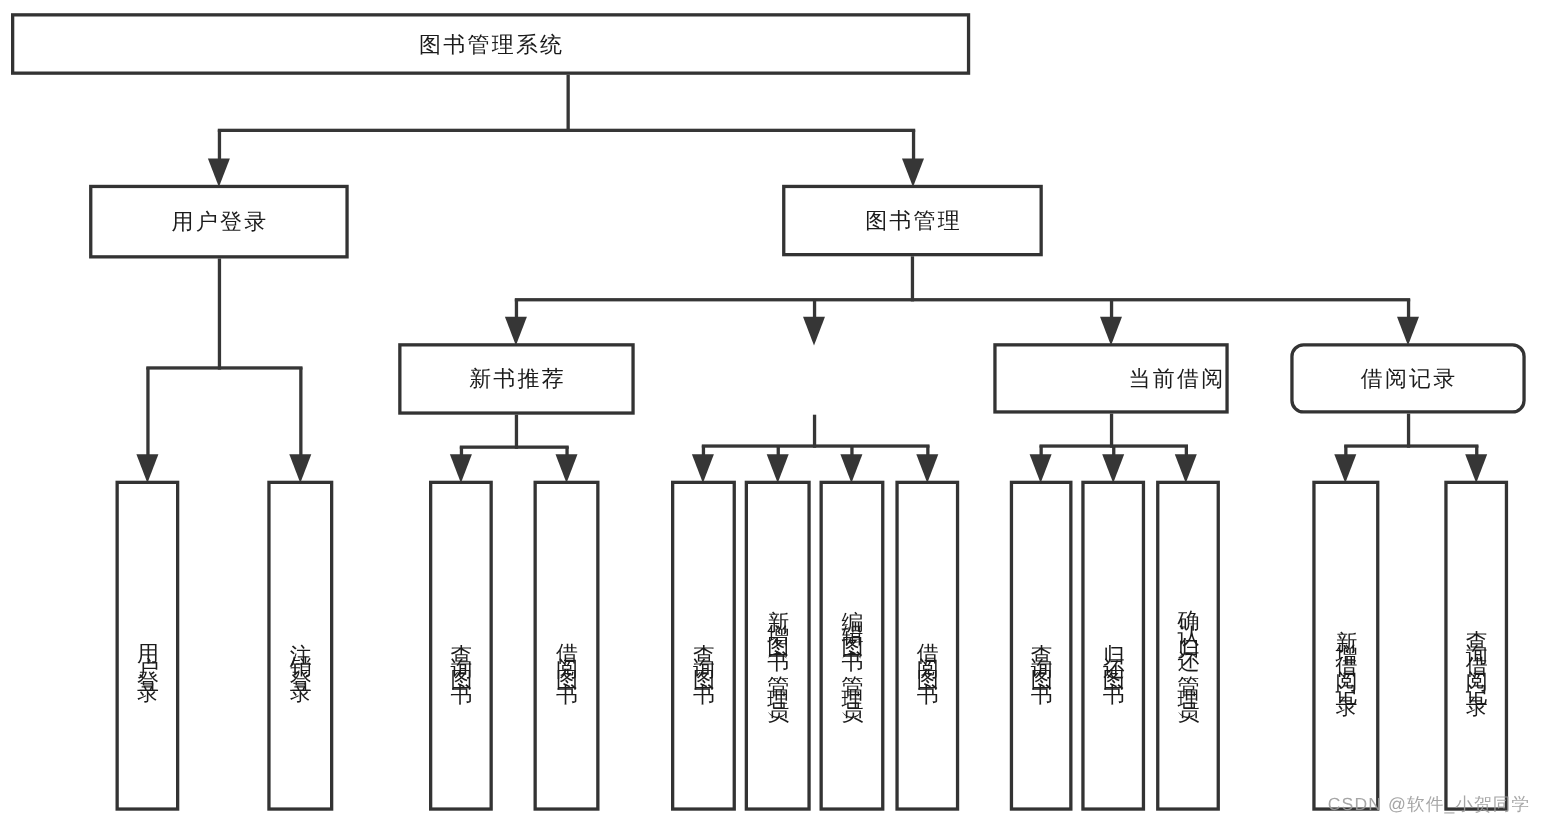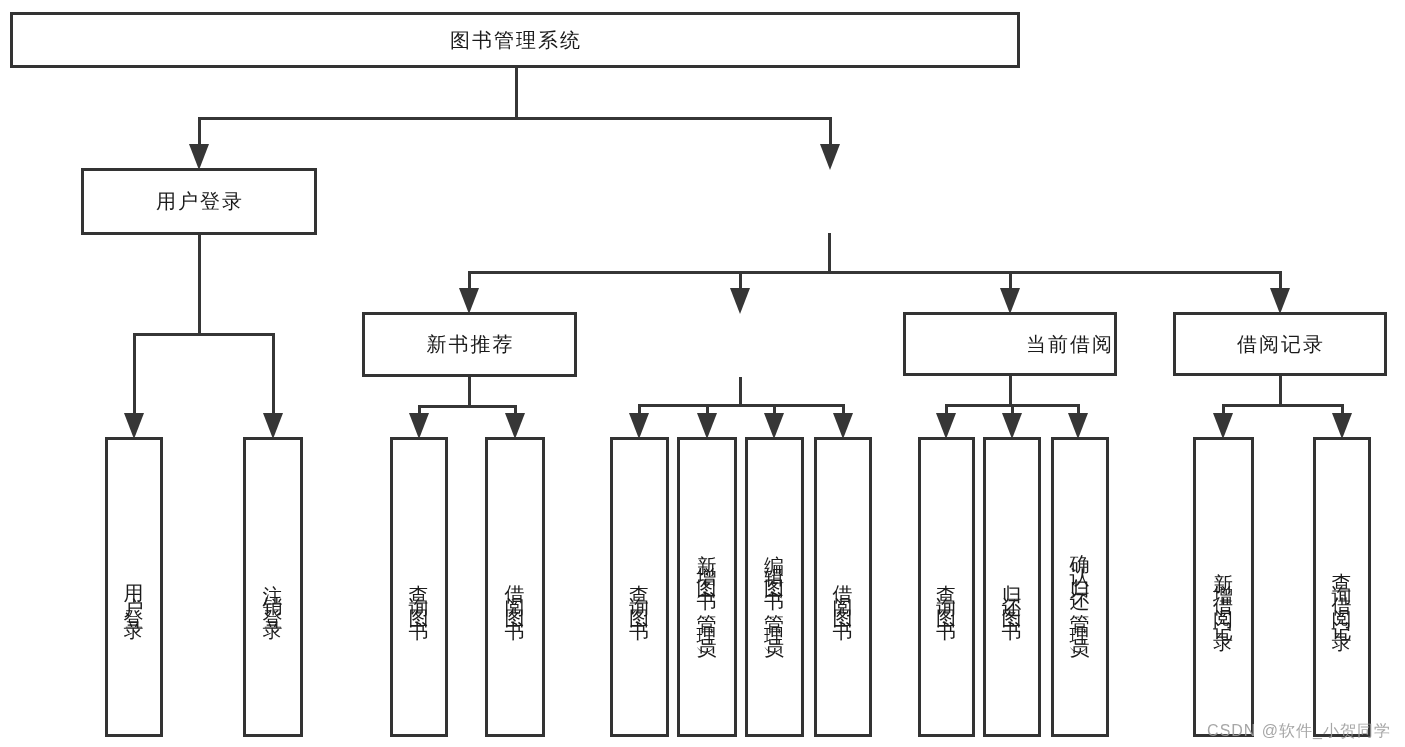--- a/index.html
+++ b/index.html
@@ -57,33 +57,36 @@
     opacity: 0.9;
     z-index: 5;
     white-space: nowrap;
   }
 </style>
 </head>
 <body>
 
 <div class="stage">
   <div class="watermark">CSDN @软件_小贺同学</div>
-<div class="node" style="left: 10px; top: 12px; width: 1010px; height: 56px;">
+<div class="node" style="left: 10px; top: 12px; width: 872px; height: 56px;">
       <span class="node-label">图书管理系统</span>
     </div>
     <div class="node" style="left: 81px; top: 168px; width: 236px; height: 67px;">
       <span class="node-label">用户登录</span>
+    </div>
+    <div class="node" style="left: 711px; top: 168px; width: 237px; height: 65px;">
+      <span class="node-label">图书管理</span>
     </div>
     <div class="node" style="left: 362px; top: 312px; width: 215px; height: 65px;">
       <span class="node-label">新书推荐</span>
     </div>
     <div class="node" style="left: 903px; top: 312px; width: 214px; height: 64px; justify-content: flex-end;">
       <span class="node-label">当前借阅</span>
     </div>
-    <div class="node" style="left: 1173px; top: 312px; width: 214px; height: 64px;">
+    <div class="node" style="left: 1173px; top: 312px; width: 214px; height: 64px; border-radius: 12px;">
       <span class="node-label">借阅记录</span>
     </div>
     <div class="node vertical" style="left: 105px; top: 437px; width: 58px; height: 300px;">
       <span class="node-label">用户登录</span>
     </div>
     <div class="node vertical" style="left: 243px; top: 437px; width: 60px; height: 300px;">
       <span class="node-label">注销登录</span>
     </div>
     <div class="node vertical" style="left: 390px; top: 437px; width: 58px; height: 300px;">
       <span class="node-label">查询图书</span>

